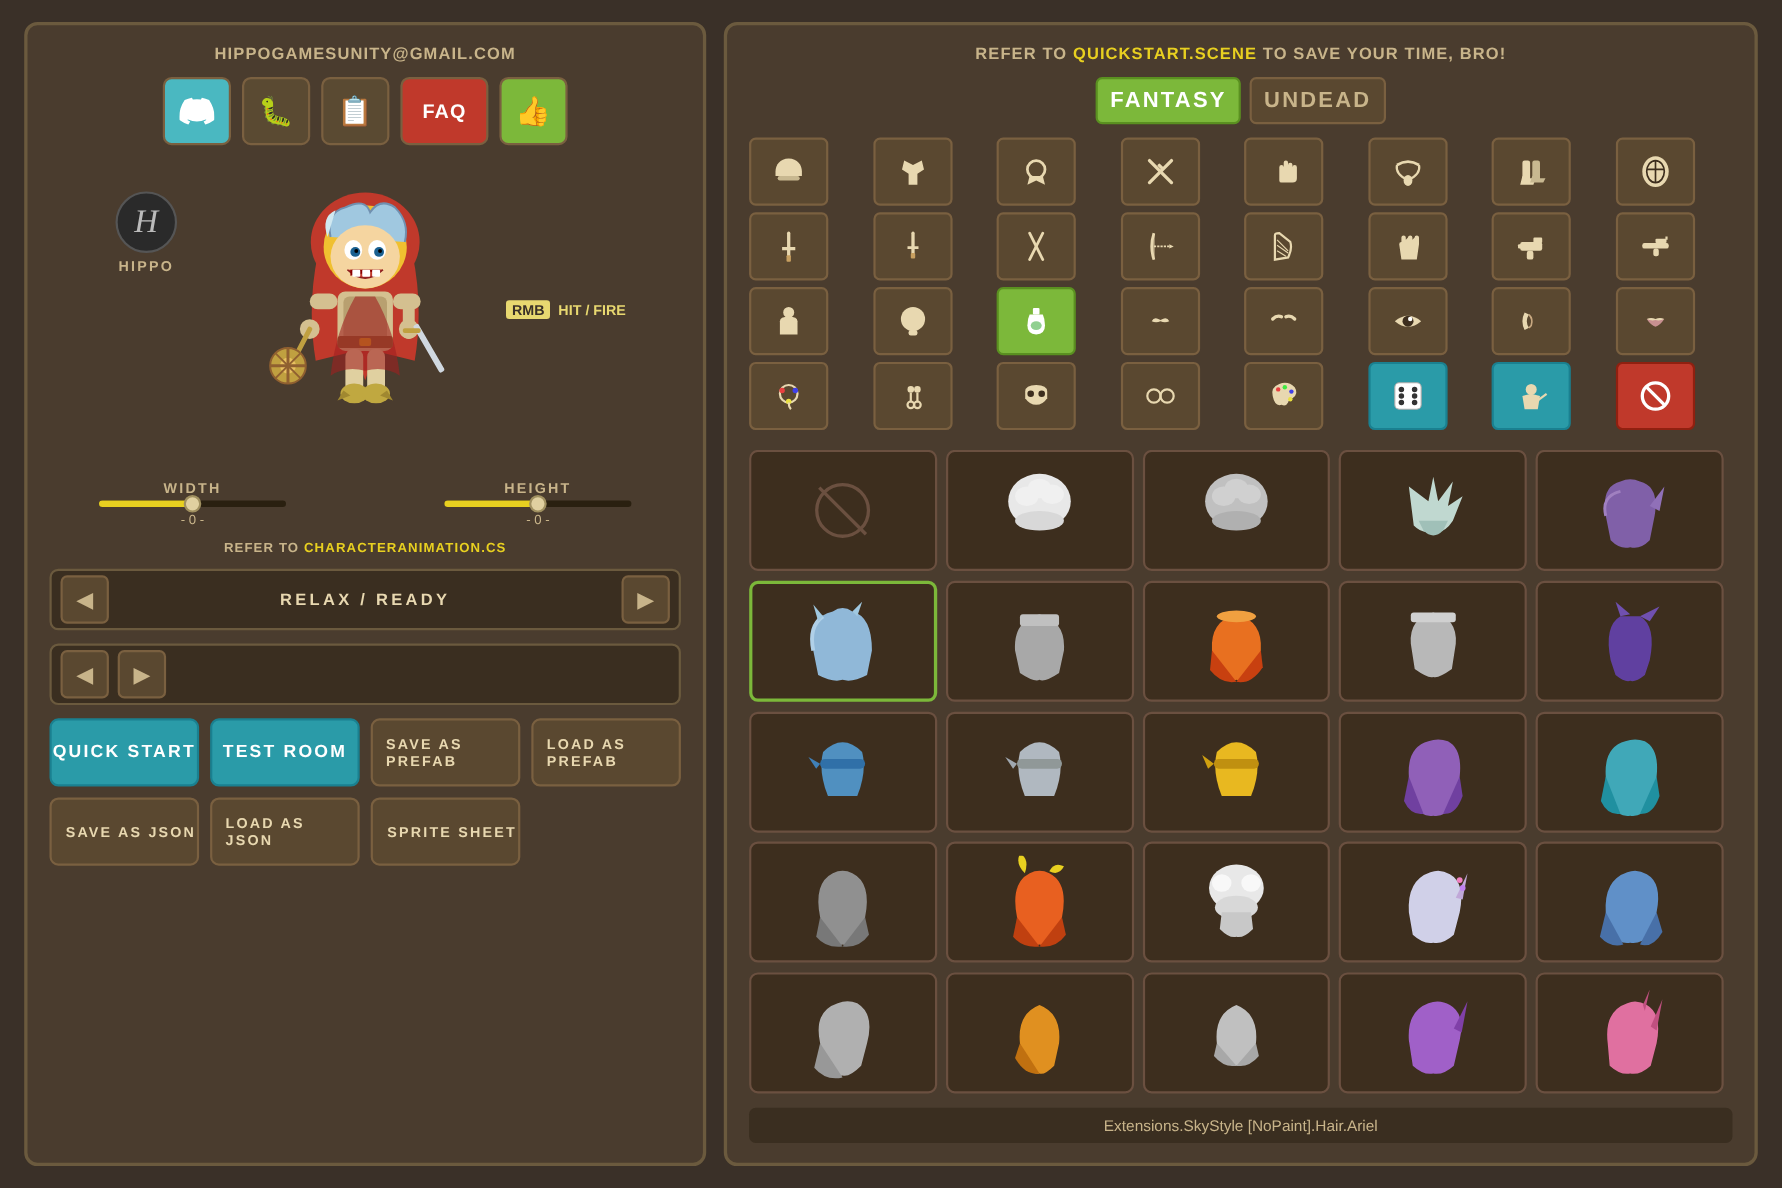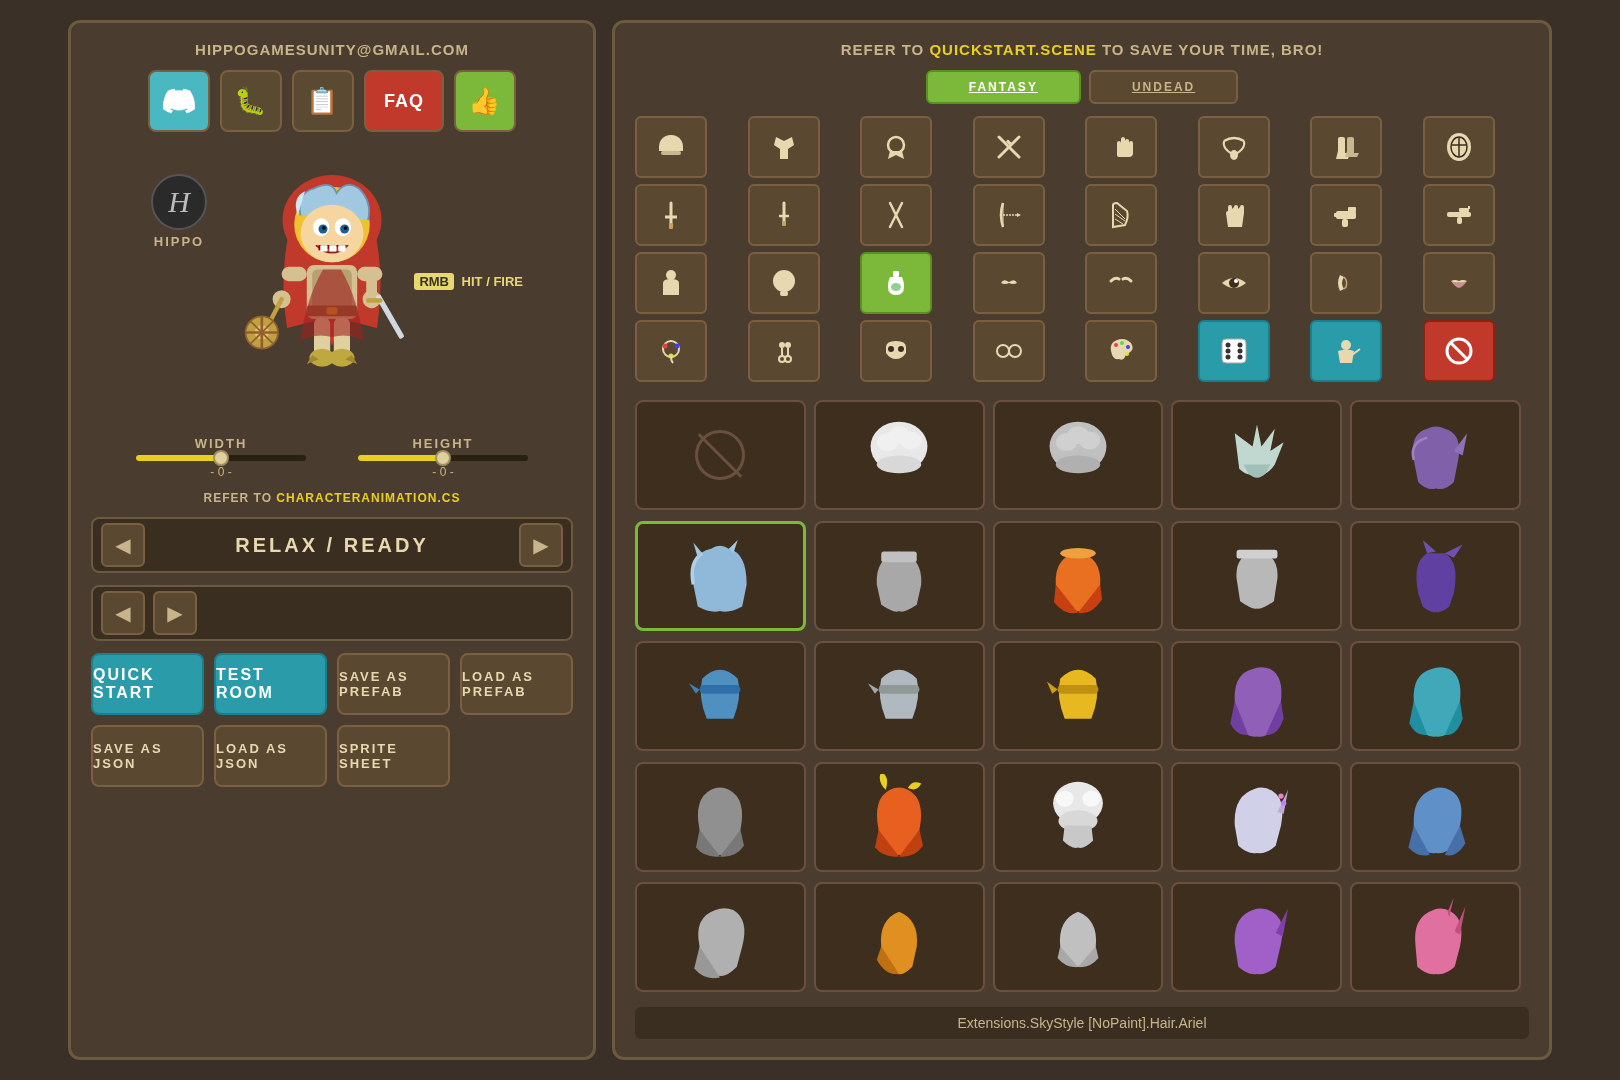--- a/index.html
+++ b/index.html
@@ -11,21 +11,21 @@
       overflow: hidden;
       display: flex;
       align-items: center;
       justify-content: center;
       gap: 16px;
       padding: 16px;
     }
 
     
     .left-panel {
-      width: 528px;
+      width: 620px;
       height: 1040px;
       background: #4a3c2e;
       border: 3px solid #6b5a3e;
       border-radius: 12px;
       display: flex;
       flex-direction: column;
       align-items: center;
       padding: 18px 20px;
       gap: 12px;
     }
@@ -219,21 +219,21 @@
       color: #c8b48a;
       font-size: 20px;
       cursor: pointer;
       flex-shrink: 0;
     }
 
     .anim-label {
       flex: 1;
       text-align: center;
       color: #e8d8b0;
-      font-size: 20px;
+      font-size: 15px;
       font-weight: 900;
       letter-spacing: 3px;
     }
 
     .action-buttons {
       width: 100%;
       display: grid;
       grid-template-columns: 1fr 1fr 1fr 1fr;
       gap: 10px;
     }
@@ -246,21 +246,21 @@
       align-items: center;
       justify-content: center;
       cursor: pointer;
       font-size: 16px;
       font-weight: 900;
       letter-spacing: 2px;
       text-transform: uppercase;
     }
 
     .btn-teal { background: #2a9ba8; color: white; border-color: #1a8090; }
-    .btn-brown { background: #5a4830; color: #e8d8b0; border-color: #7a6040; }
+    .btn-brown { background: #5a4830; color: #e8d8b0; border-color: #7a6040; padding-left: 12px; }
 
     
     .right-panel {
       width: 940px;
       height: 1040px;
       background: #4a3c2e;
       border: 3px solid #6b5a3e;
       border-radius: 12px;
       display: flex;
       flex-direction: column;
@@ -277,28 +277,27 @@
     }
     .right-header .highlight { color: #e8d020; }
 
     .category-tabs {
       display: flex;
       gap: 8px;
       justify-content: center;
     }
 
     .cat-tab {
-      padding: 8px 41px;
+      padding: 8px 11px;
       border-radius: 6px;
       border: 2px solid #7a6040;
-      font-size: 12px;
+      font-size: 20px;
       font-weight: 900;
       letter-spacing: 2px;
       cursor: pointer;
-      text-decoration: underline;
     }
     .cat-tab.active { background: #7cb83a; color: white; border-color: #5a9020; }
     .cat-tab.inactive { background: #5a4830; color: #c8b48a; }
 
     .icon-grid {
       display: grid;
       grid-template-columns: repeat(8, 1fr);
       gap: 6px;
     }
 

